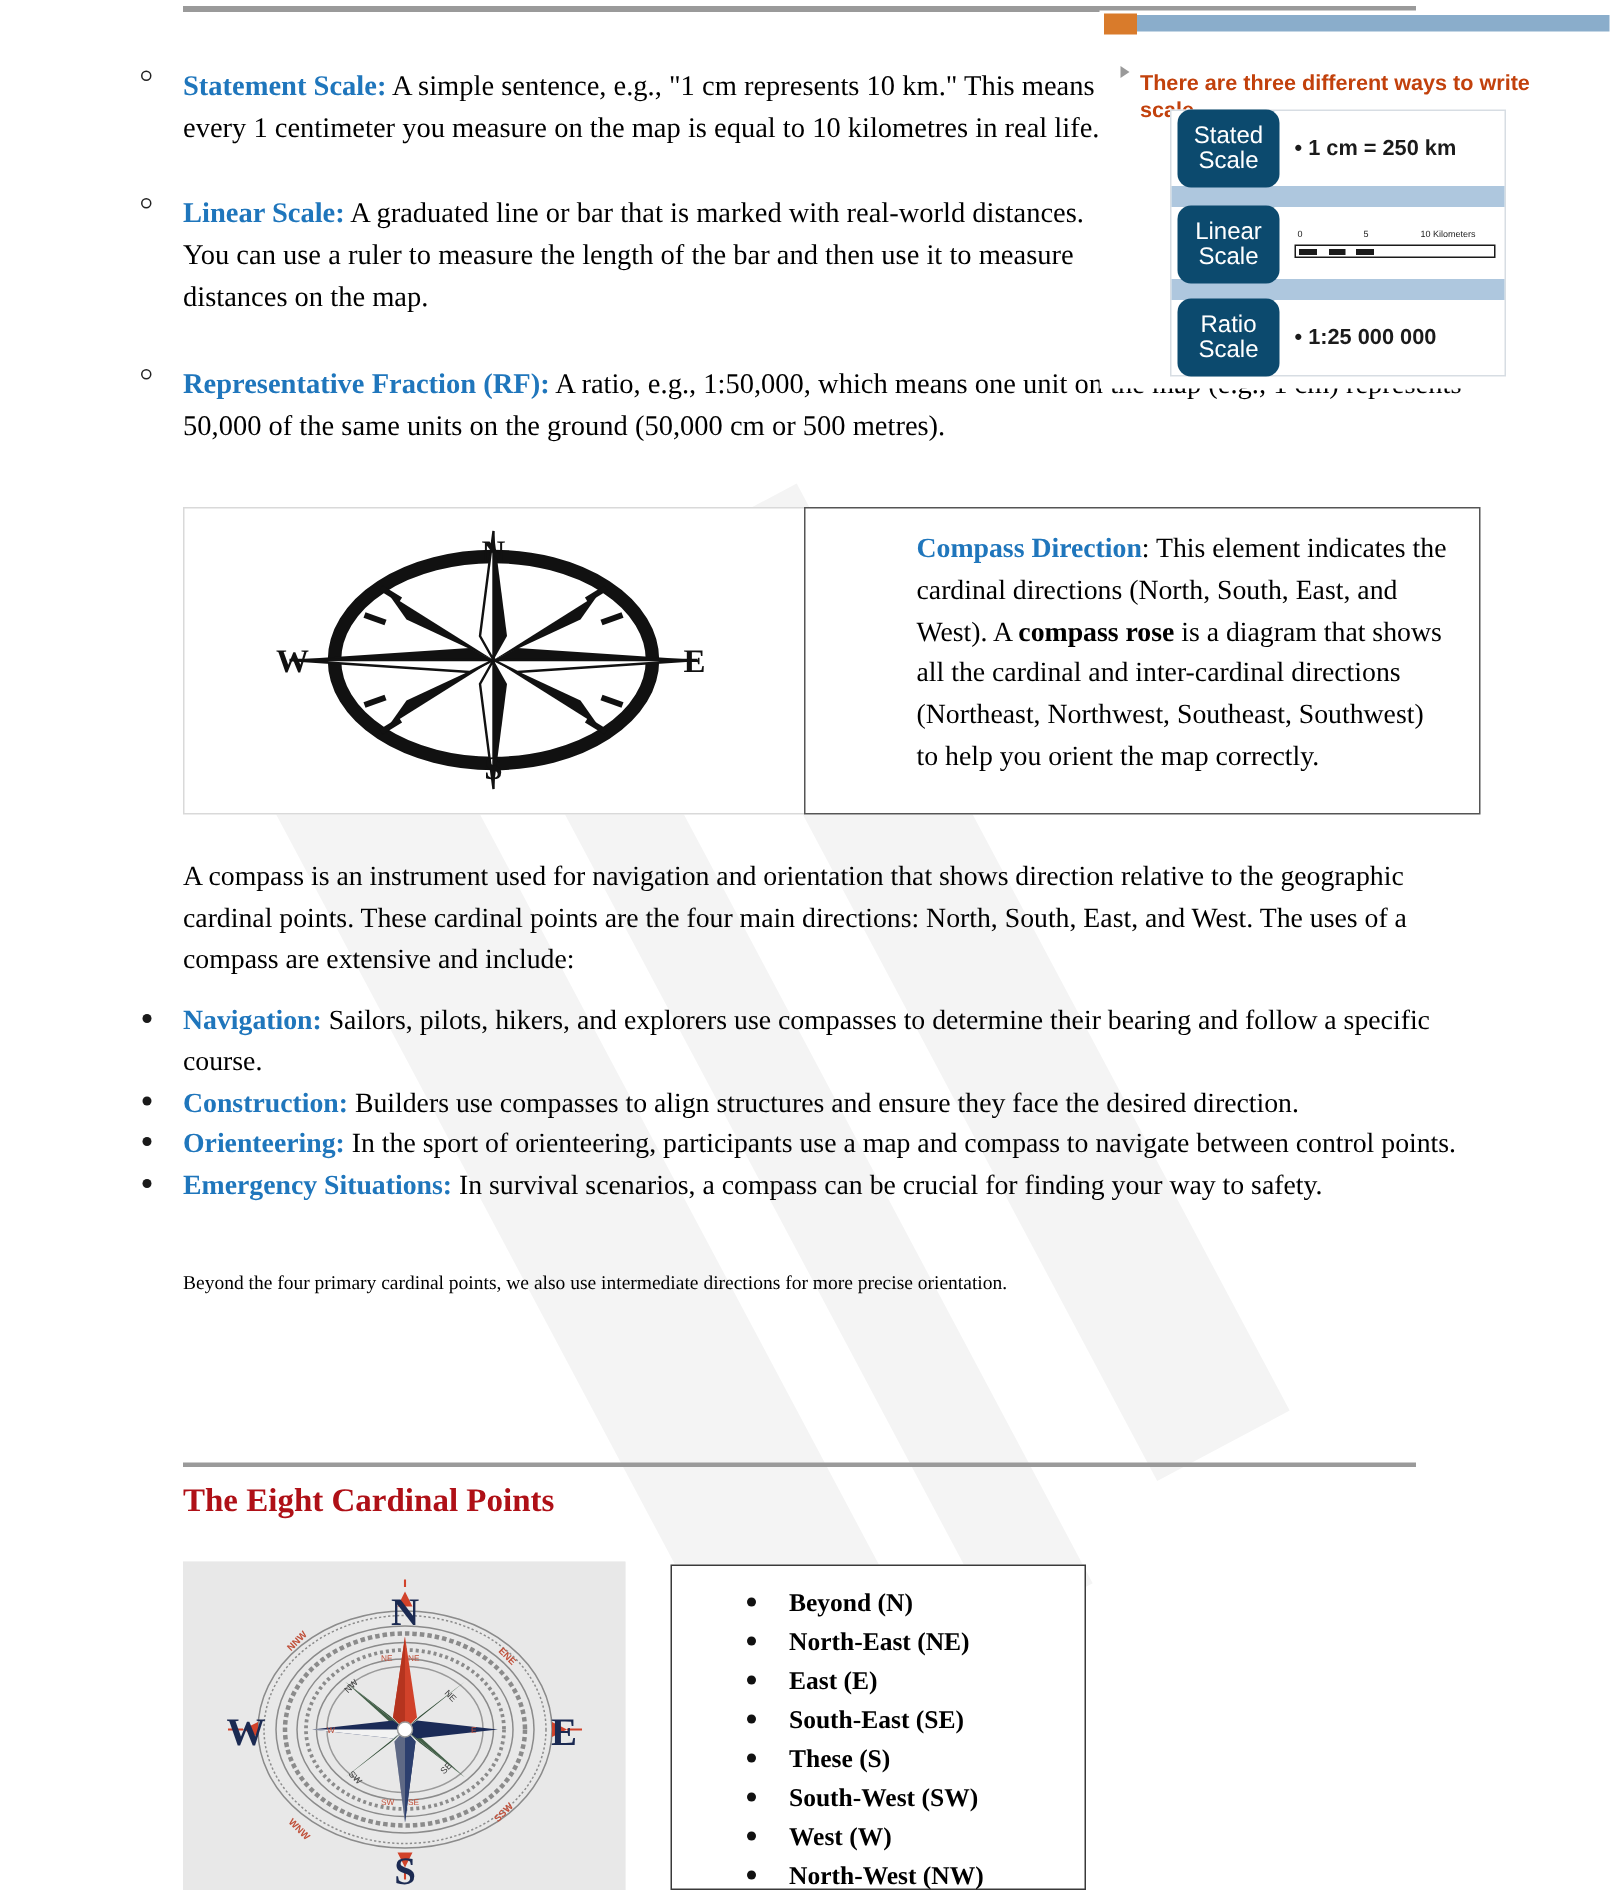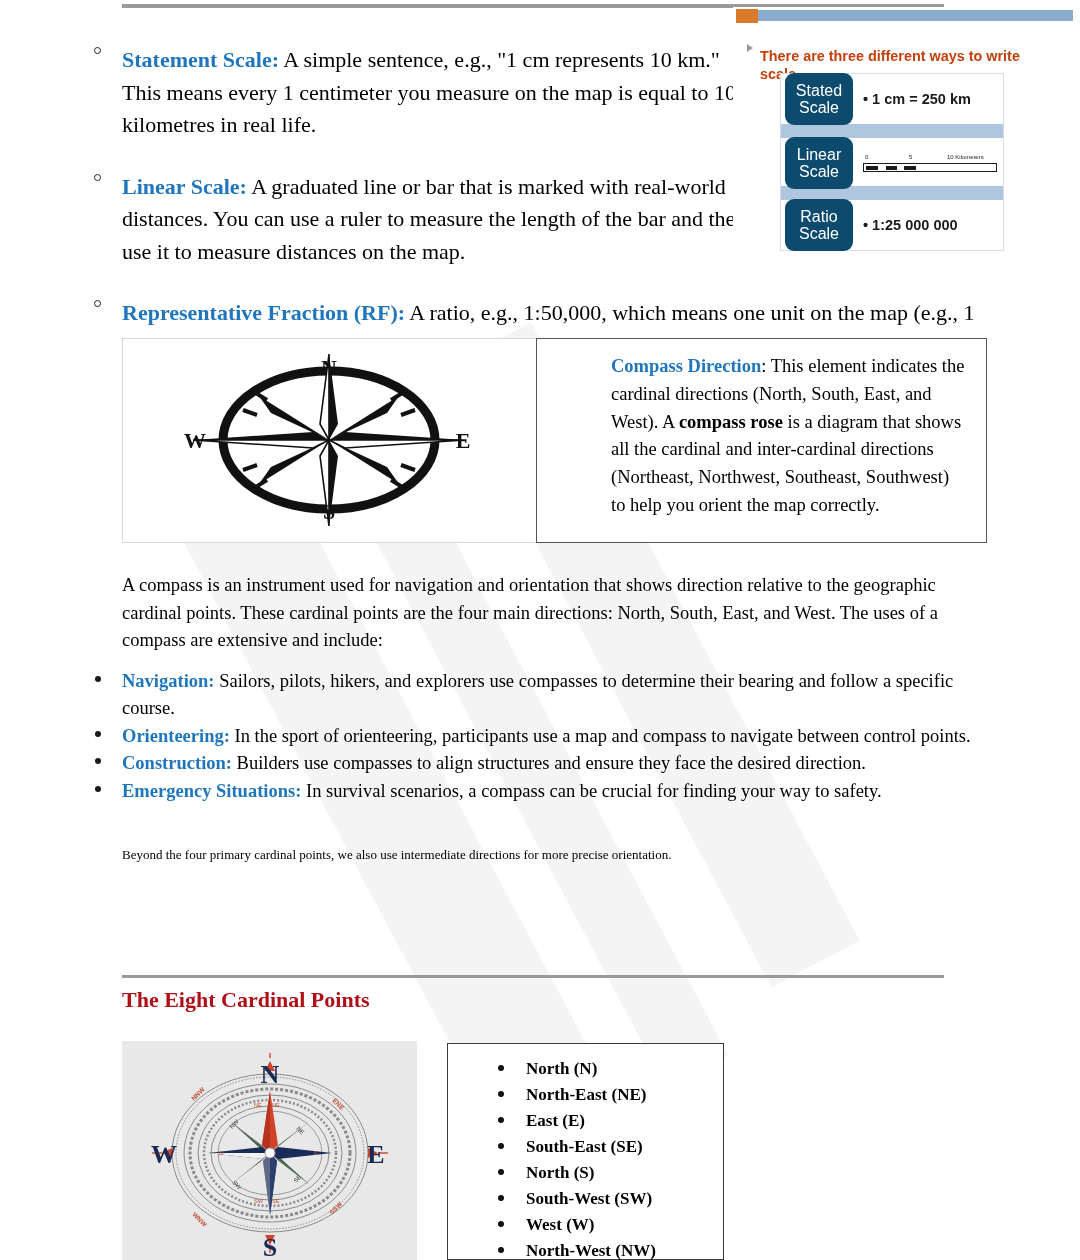--- a/index.html
+++ b/index.html
@@ -46,21 +46,21 @@
   .olist {
     position: absolute;
     left: 92px;
     top: 44px;
     width: 660px;
   }
   .oitem {
     position: relative;
     padding-left: 30px;
     margin-bottom: 29px;
-    font-size: 22px;
+    font-size: 19px;
     line-height: 1.48;
     text-align: left;
   }
   .oitem:last-child { margin-bottom: 0; }
   .oitem .omark {
     position: absolute;
     left: 2px;
     top: 3px;
     width: 7px;
     height: 7px;
@@ -476,25 +476,25 @@
 
   <div class="para">A compass is an instrument used for navigation and orientation that shows direction relative to the geographic cardinal points. These cardinal points are the four main directions: North, South, East, and West. The uses of a compass are extensive and include:</div>
 
   <div class="ulist">
     <div class="uitem">
       <span class="umark"></span>
       <span class="lead-blue">Navigation:</span><span> Sailors, pilots, hikers, and explorers use compasses to determine their bearing and follow a specific course.</span>
     </div>
     <div class="uitem">
       <span class="umark"></span>
-      <span class="lead-blue">Orienteering:</span><span> In the sport of orienteering, participants use a map and compass to navigate between control points.</span>
+      <span class="lead-blue">Construction:</span><span> Builders use compasses to align structures and ensure they face the desired direction.</span>
     </div>
     <div class="uitem">
       <span class="umark"></span>
-      <span class="lead-blue">Construction:</span><span> Builders use compasses to align structures and ensure they face the desired direction.</span>
+      <span class="lead-blue">Orienteering:</span><span> In the sport of orienteering, participants use a map and compass to navigate between control points.</span>
     </div>
     <div class="uitem">
       <span class="umark"></span>
       <span class="lead-blue">Emergency Situations:</span><span> In survival scenarios, a compass can be crucial for finding your way to safety.</span>
     </div>
     <div class="plain-follow">Beyond the four primary cardinal points, we also use intermediate directions for more precise orientation.</div>
   </div>
 
   <div class="sec-rule"></div>
   <div class="sec-title">The Eight Cardinal Points</div>
@@ -574,24 +574,24 @@
       </g>
       <text x="148" y="42" text-anchor="middle" font-family="Liberation Serif, serif" font-size="26" font-weight="bold" fill="#1b2a52">N</text>
       <text x="148" y="215" text-anchor="middle" font-family="Liberation Serif, serif" font-size="26" font-weight="bold" fill="#1b2a52">S</text>
       <text x="254" y="122" text-anchor="middle" font-family="Liberation Serif, serif" font-size="26" font-weight="bold" fill="#1b2a52">E</text>
       <text x="42" y="122" text-anchor="middle" font-family="Liberation Serif, serif" font-size="26" font-weight="bold" fill="#1b2a52">W</text>
     </svg>
   </div>
 
   <div class="points-box">
     <ul class="points-list">
-      <li><span class="pmark"></span><span>North (N)</span></li>
+      <li><span class="pmark"></span><span>Beyond (N)</span></li>
       <li><span class="pmark"></span><span>North-East (NE)</span></li>
       <li><span class="pmark"></span><span>East (E)</span></li>
       <li><span class="pmark"></span><span>South-East (SE)</span></li>
-      <li><span class="pmark"></span><span>North (S)</span></li>
+      <li><span class="pmark"></span><span>These (S)</span></li>
       <li><span class="pmark"></span><span>South-West (SW)</span></li>
       <li><span class="pmark"></span><span>West (W)</span></li>
       <li><span class="pmark"></span><span>North-West (NW)</span></li>
     </ul>
   </div>
 
 </div>
 
 </body></html>

